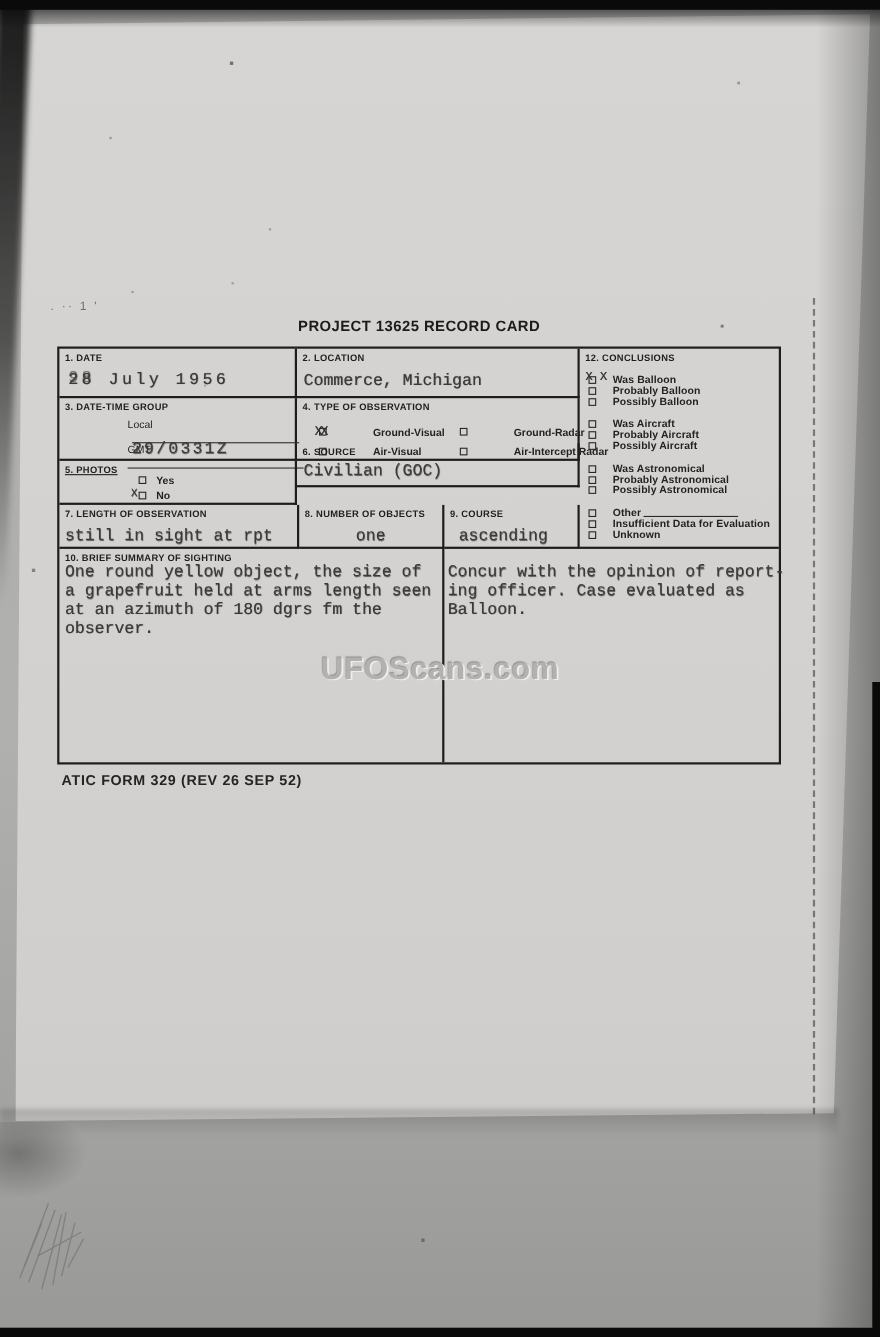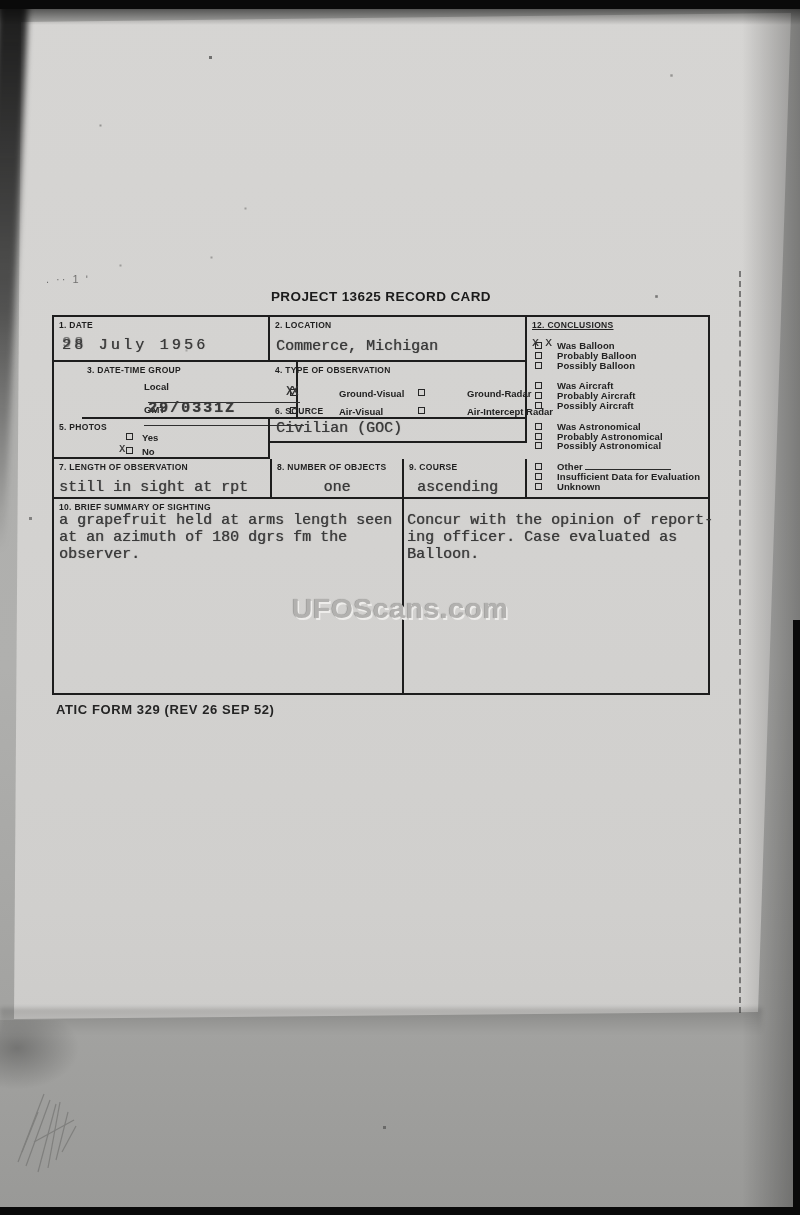--- a/index.html
+++ b/index.html
@@ -69,21 +69,21 @@
   .cl-row { display:flex; align-items:flex-start; line-height:9.8px; margin-top:0; position:relative; }
   .cl-row.gap { margin-top:11px; }
   .cb-wrap { position:relative; width:22px; flex:0 0 22px; height:9px; }
   .cb-box { position:absolute; left:0; top:1px; width:7px; height:7px; border:1.4px solid #262626; }
   .cb-mark { position:absolute; left:-3px; top:-2px; font-family:"Liberation Mono",monospace;
              font-size:11px; color:#333; text-shadow:.4px .4px .6px rgba(50,50,50,.7); white-space:pre; }
   .cl-label { font-weight:bold; font-size:9.5px; letter-spacing:.1px; color:#222; white-space:nowrap; }
   .cl-line { display:inline-block; width:86px; border-bottom:1.3px solid #2a2a2a; height:8px; margin-left:2px; }
 
   
-  .dtg-row { position:absolute; left:14px; font-weight:bold; font-size:9.5px; color:#222;padding-left:48px; }
+  .dtg-row { position:absolute; left:14px; font-weight:normal; font-size:9.5px; color:#222;padding-left:48px; }
   .dtg-line { display:inline-block; border-bottom:1.4px solid #2f2f2f; height:11px; vertical-align:bottom; }
   .gmt-typed { position:absolute; left:52px; top:-4px; letter-spacing:2px; }
 
   
   .obs-grid { position:absolute; left:20px; top:26px; display:grid;
               grid-template-columns:128px auto; row-gap:7px; }
   .obs-cell { display:flex; align-items:flex-start; height:11px;gap:32px; }
   .obs-cell .cb-wrap { flex:0 0 17px; width:17px; }
   .obs-label { font-weight:bold; font-size:9.5px; color:#222; white-space:nowrap; }
   .mark-xx { font-size:12px; letter-spacing:-2px; left:-4px; top:-3px; }
@@ -149,21 +149,21 @@
     <div class="hdr">1. DATE</div>
     <div class="typed date-ghost" style="width: 34px; overflow: hidden;">98</div>
     <div class="typed date-val">28 July 1956</div>
   </div>
 
   <div class="cell br bb" style="left:216px;top:0;width:257px;height:45px;">
     <div class="hdr">2. LOCATION</div>
     <div class="typed loc-val">Commerce, Michigan</div>
   </div>
 
-  <div class="cell bb" style="left:473px;top:0;width:181px;height:182px;text-decoration:underline;">
+  <div class="cell bb" style="left:473px;top:0;width:181px;height:182px;">
     <div class="hdr">12. CONCLUSIONS</div>
     <div class="concl-list" id="conclusions-list">
         <div class="cl-row">
           <span class="cb-wrap">
             <span class="cb-box"></span>
             <span class="cb-mark">X X</span>
           </span>
           <span class="cl-label">Was Balloon</span>
         </div>
         <div class="cl-row">
@@ -229,21 +229,21 @@
         </div>
         <div class="cl-row">
           <span class="cb-wrap">
             <span class="cb-box"></span>
           </span>
           <span class="cl-label">Unknown</span>
         </div>
       </div>
   </div>
 
-  <div class="cell br bb" style="left:0;top:45px;width:216px;height:57px;margin-left:28px;">
+  <div class="cell br bb" style="left:0;top:45px;width:216px;height:57px;">
     <div class="hdr">3. DATE-TIME GROUP</div>
     <div class="dtg-row" style="top:19px;">
       <span>Local</span>
       <span class="dtg-line" style="width:152px;margin-left:4px;"></span>
     </div>
     <div class="dtg-row" style="top:42px;">
       <span>GMT</span><span class="dtg-line" style="width:160px;"></span>
       <span class="typed gmt-typed">29/0331Z</span>
     </div>
   </div>
@@ -272,21 +272,21 @@
         </div>
         <div class="obs-cell">
           <span class="cb-wrap">
             <span class="cb-box"></span>
           </span>
           <span class="obs-label">Air-Intercept Radar</span>
         </div>
       </div>
   </div>
 
-  <div class="cell br bb" style="left:0;top:102px;width:216px;height:40px;">
+  <div class="cell br bb" style="left:0;top:102px;width:216px;height:40px;text-decoration:underline;">
     <div class="hdr">5. PHOTOS</div>
     <div class="photos-list" id="photos-list">
         <div class="ph-row ind">
           <span class="cb-wrap">
             <span class="cb-box"></span>
           </span>
           <span class="ph-label">Yes</span>
         </div>
         <div class="ph-row">
           <span class="cb-wrap">
@@ -313,21 +313,21 @@
     <div class="typed num-val">one</div>
   </div>
 
   <div class="cell br bb" style="left:350px;top:142px;width:123px;height:40px;">
     <div class="hdr">9. COURSE</div>
     <div class="typed crs-val">ascending</div>
   </div>
 
   <div class="cell br" style="left:0;top:182px;width:350px;height:194px;">
     <div class="hdr">10. BRIEF SUMMARY OF SIGHTING</div>
-    <div class="typed lines" id="summary-lines"><div class="typed-line">a grapefruit held at arms length seen</div><div class="typed-line">at an azimuth of 180 dgrs fm the</div><div class="typed-line">observer.</div></div>
+    <div class="typed lines" id="summary-lines"><div class="typed-line">One round yellow object, the size of</div><div class="typed-line">a grapefruit held at arms length seen</div><div class="typed-line">at an azimuth of 180 dgrs fm the</div><div class="typed-line">observer.</div></div>
   </div>
 
   <div class="cell" style="left:350px;top:182px;width:304px;height:194px;">
     <div class="typed lines" style="left:3px;" id="comments-lines"><div class="typed-line">Concur with the opinion of report-</div><div class="typed-line">ing officer. Case evaluated as</div><div class="typed-line">Balloon.</div></div>
   </div>
 </div>
 
 <div class="watermark">UFOScans.com</div>
 <div class="form-footer">ATIC FORM 329 (REV 26 SEP 52)</div>
 

